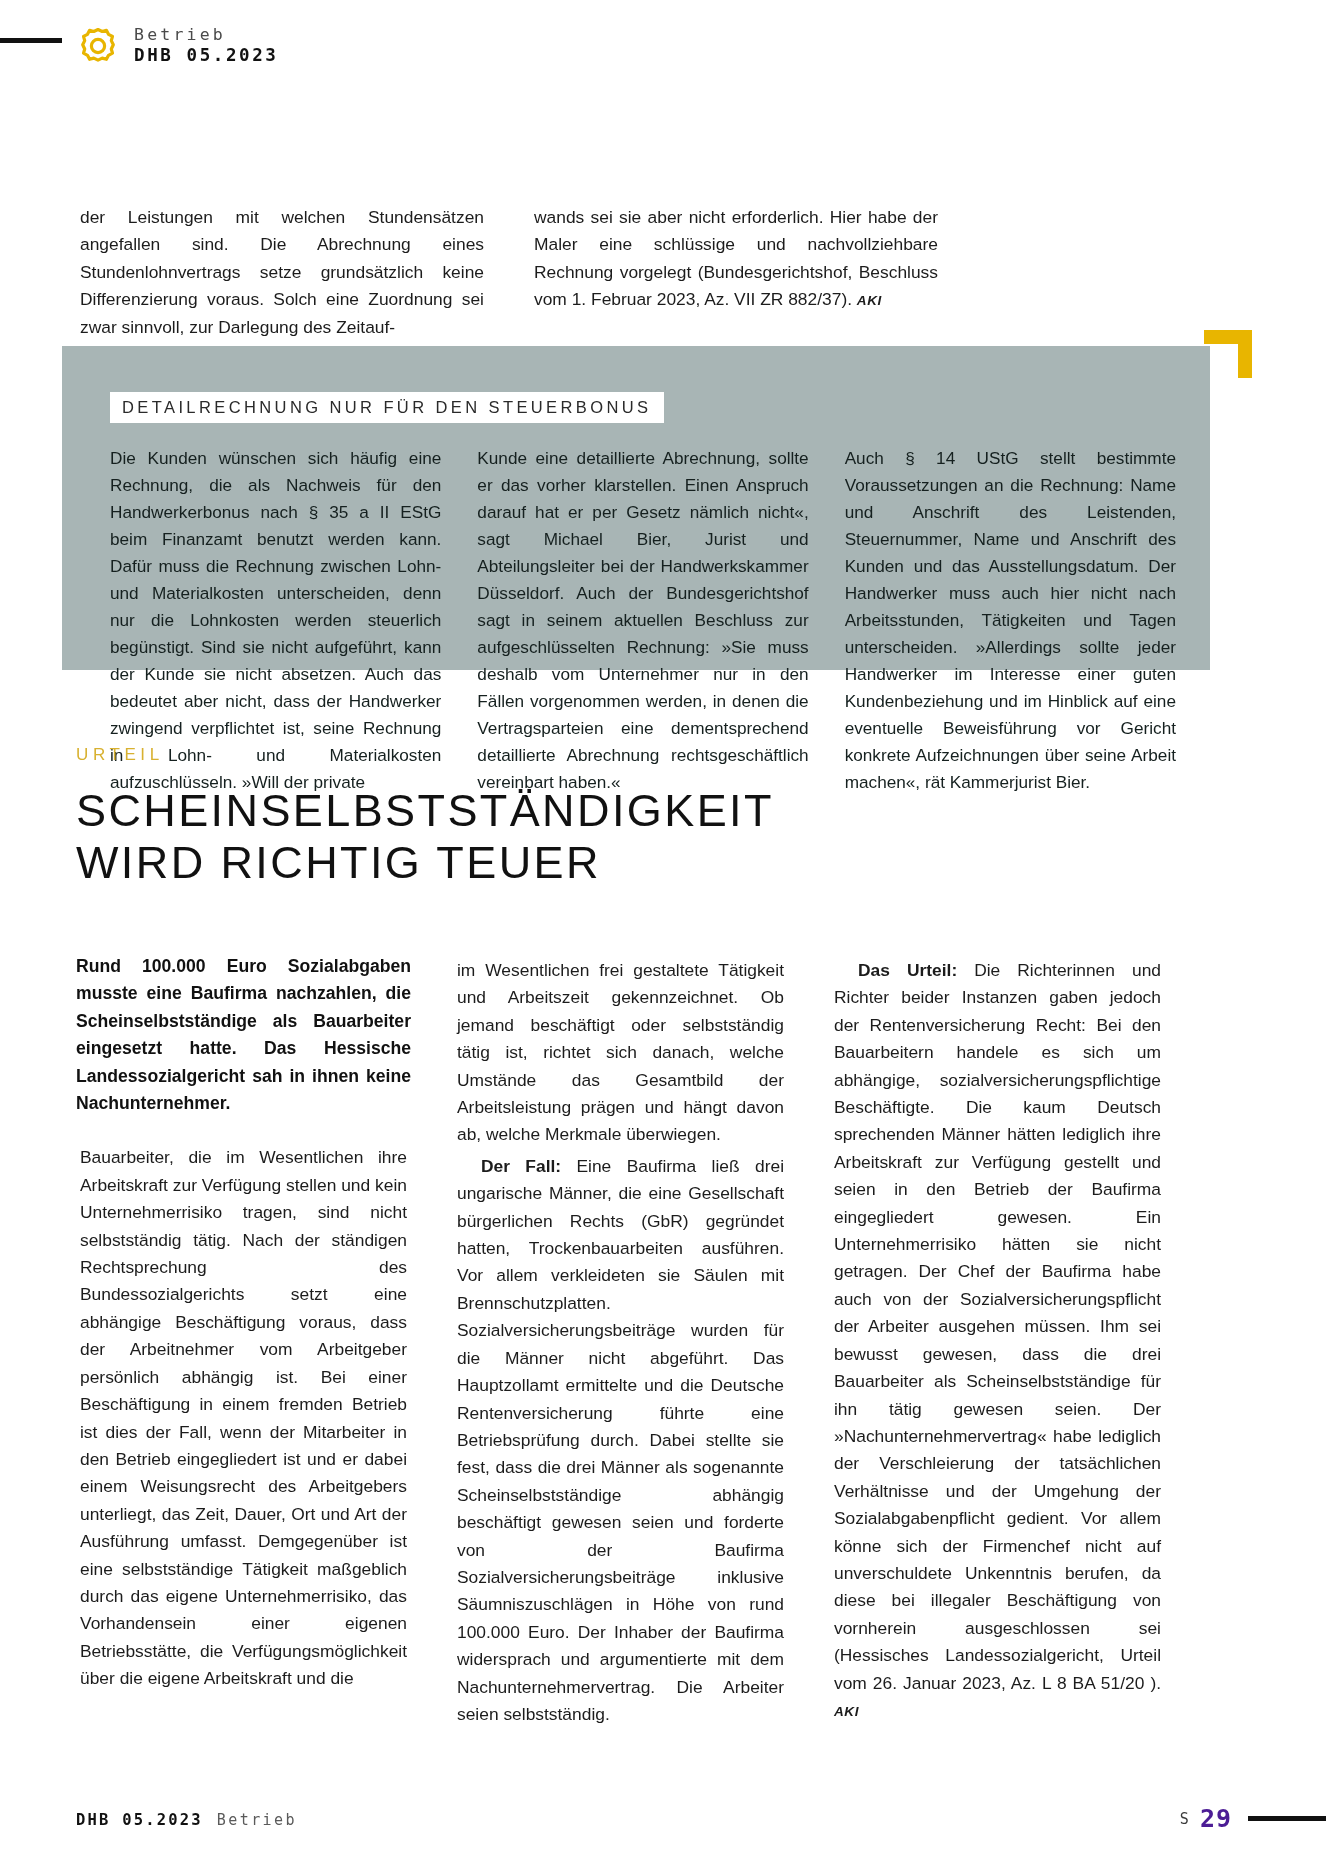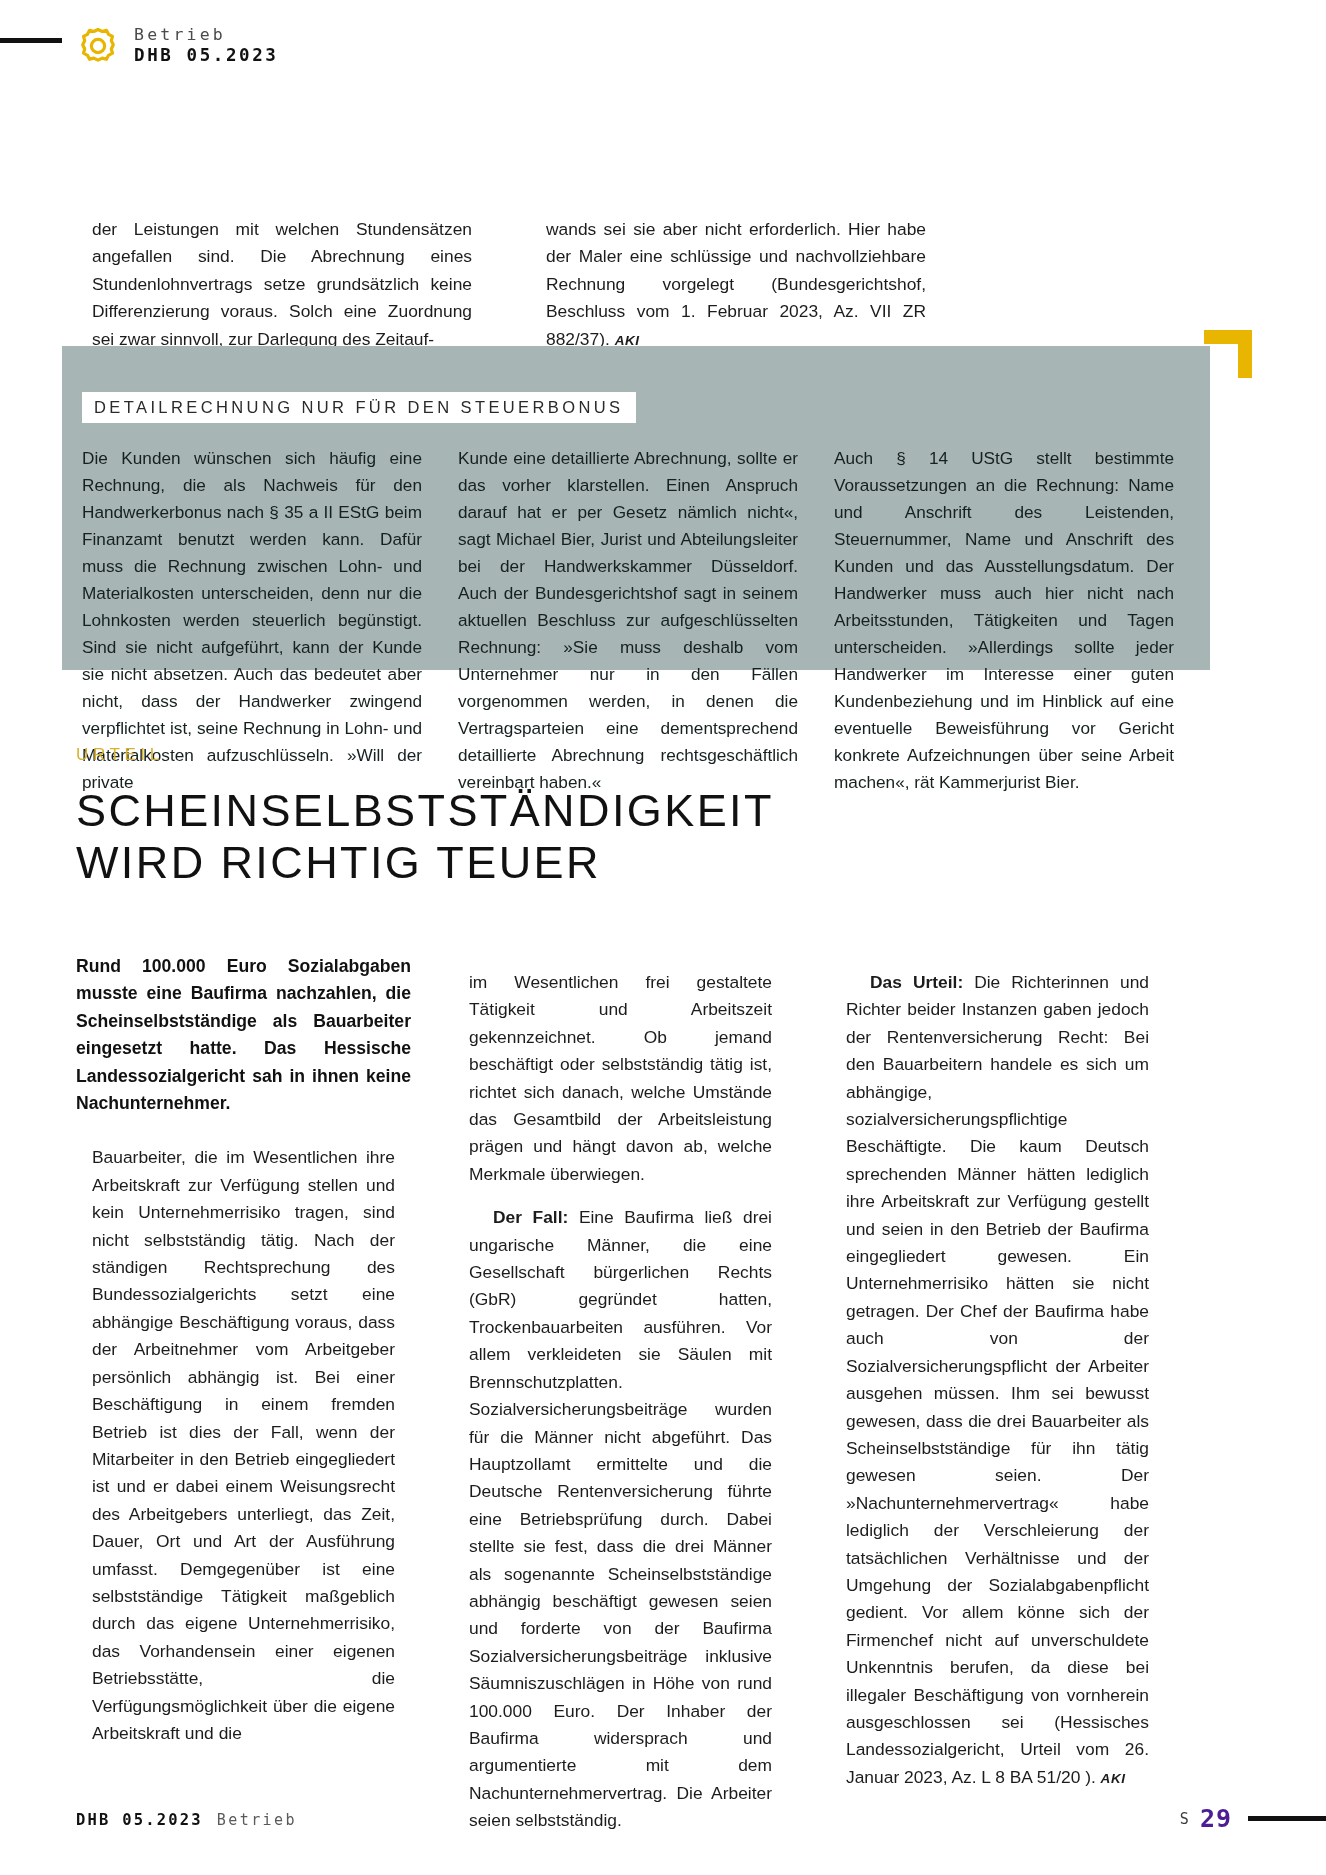--- a/index.html
+++ b/index.html
@@ -69,21 +69,21 @@
   }
 
   
   .col-text {
     font-size: 17.4px;
     line-height: 27.4px;
     color: #1c1c1c;
     text-align: justify;
     hyphens: manual;
   }
-  .col-text p { margin: 16px; }
+  .col-text p { margin: 4px; }
   .col-text p + p { margin-top: 0; }
 
   
   .carryover {
     position: absolute;
     left: 76px;
     top: 200px;
     width: 1090px;
     display: flex;
     gap: 42px;
@@ -116,21 +116,21 @@
     box-sizing: border-box;
   }
   .infobox {
     position: absolute;
     left: 0;
     top: 16px;
     width: 1148px;
     height: 324px;
     background: #a8b5b5;
     box-sizing: border-box;
-    padding: 46px 34px 26px 20px;
+    padding: 46px 34px 26px 48px;
   }
   .infobox-title {
     display: inline-block;
     background: #ffffff;
     color: #2a2a2a;
     font-size: 16.5px;
     letter-spacing: 3.4px;
     padding: 6px 12px 6px 12px;
     margin: 0 0 22px 0;
     font-weight: 400;

